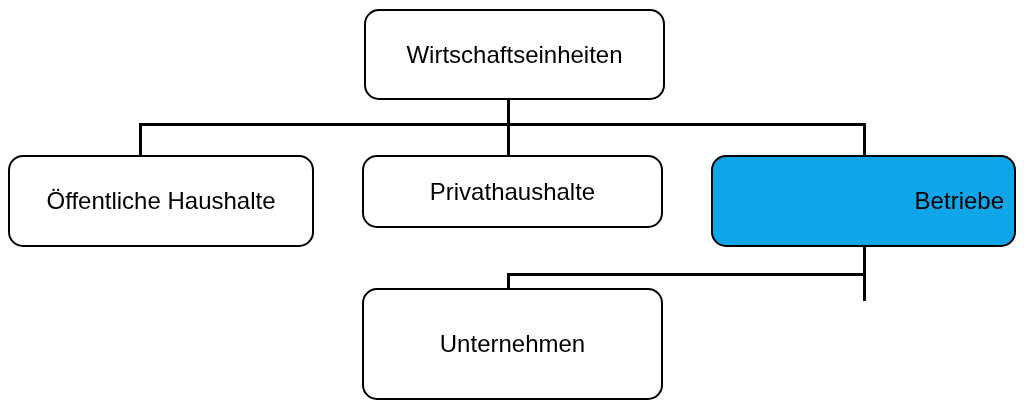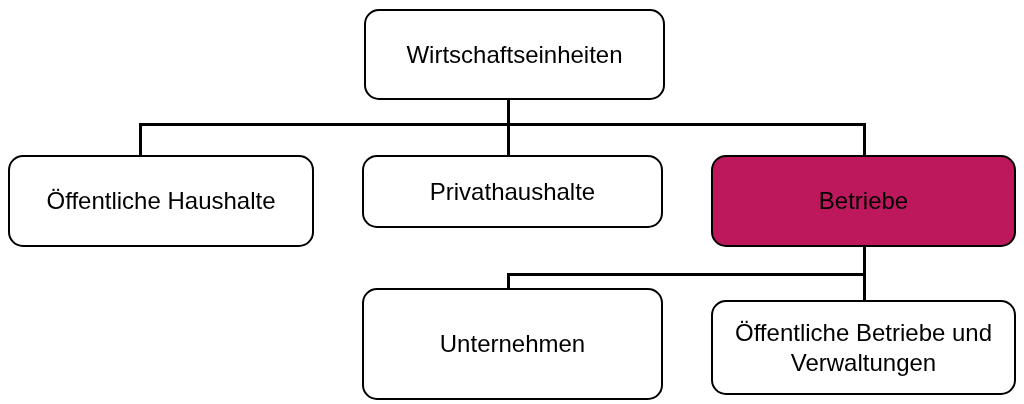--- a/index.html
+++ b/index.html
@@ -24,21 +24,22 @@
     color: #000000;
     display: flex;
     align-items: center;
     justify-content: center;
     text-align: center;
     font-size: 24px;
     line-height: 1.25;
     padding: 4px 10px;
   }
   .node.highlighted {
-    background: #be185d;
+    background: #0ea5e9;
+    justify-content: flex-end;
   }
   .edge {
     position: absolute;
     background: #000000;
   }
   
   #n-root   { left: 364px; top: 9px;   width: 301px; height: 91px; }
   #n-oh     { left: 8px;   top: 155px; width: 306px; height: 92px; text-align: center; }
   #n-ph     { left: 362px; top: 155px; width: 301px; height: 73px; }
   #n-be     { left: 711px; top: 155px; width: 305px; height: 92px; }
@@ -71,17 +72,14 @@
   </div>
 
   <div class="node highlighted" id="n-be">
     <span>Betriebe</span>
   </div>
 
   <div class="node" id="n-un">
     <span>Unternehmen</span>
   </div>
 
-  <div class="node" id="n-ob">
-    <span>Öffentliche Betriebe und Verwaltungen</span>
-  </div>
 
 </div>
 
 </body></html>

